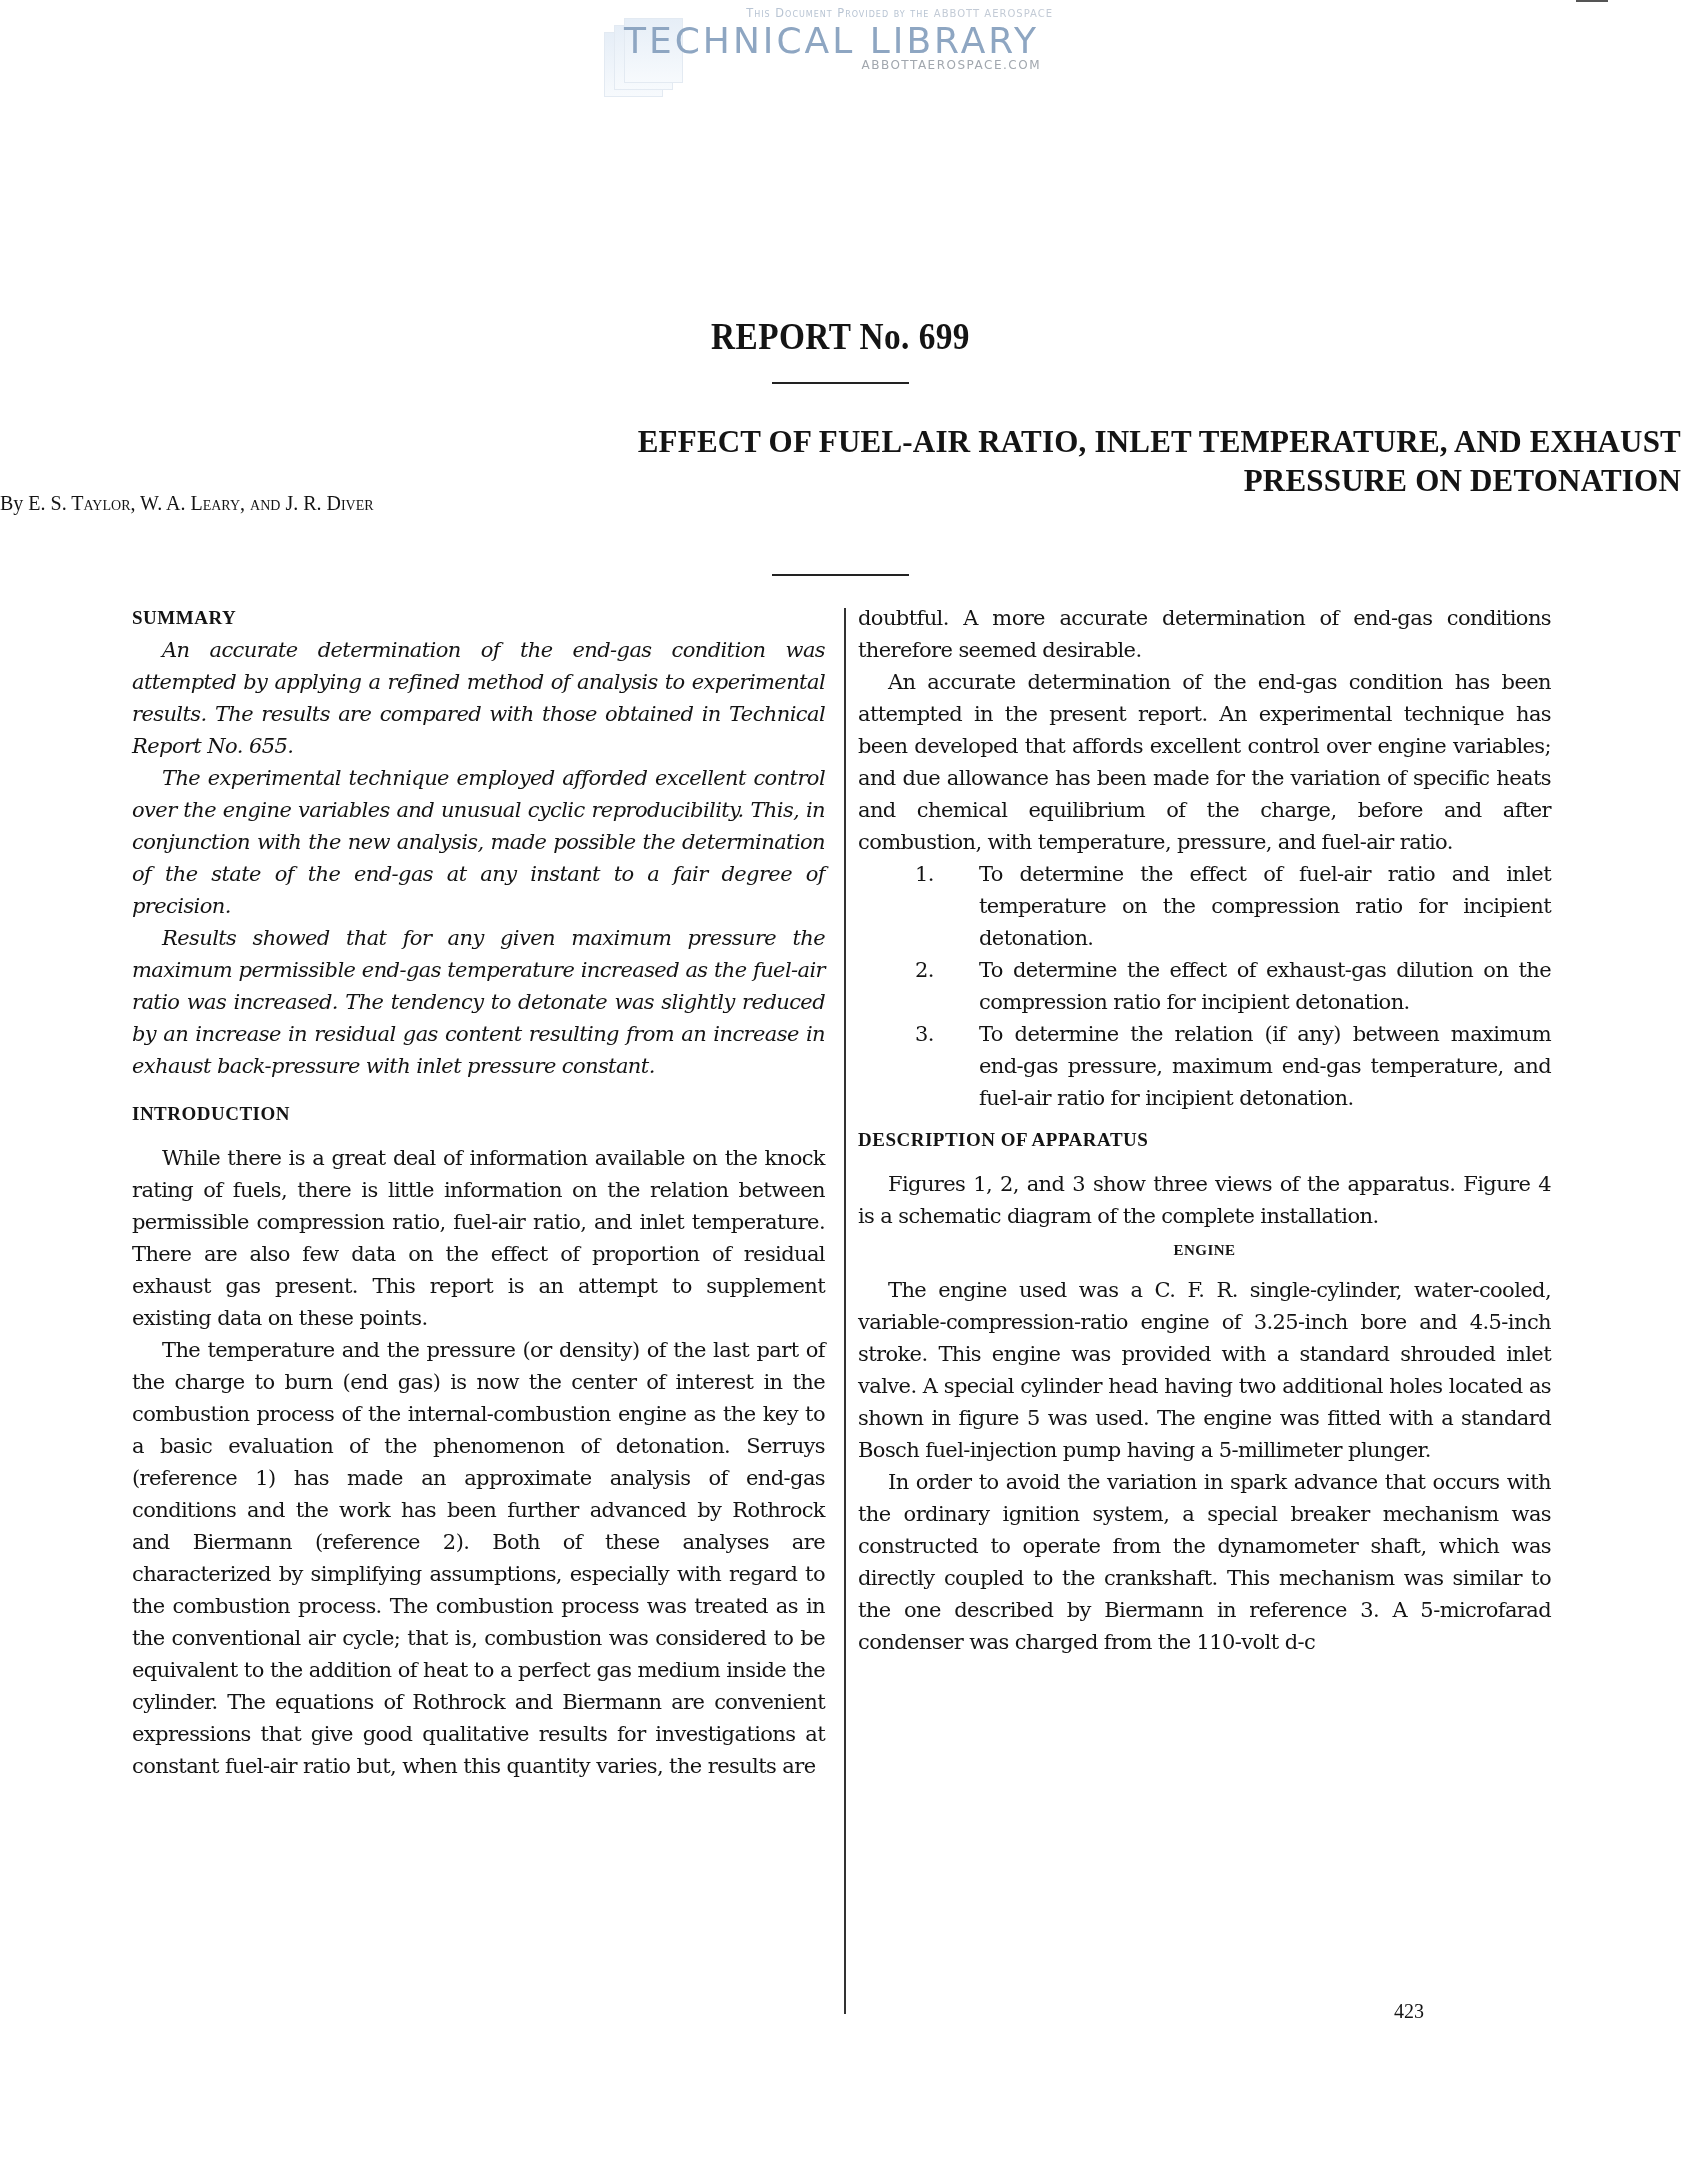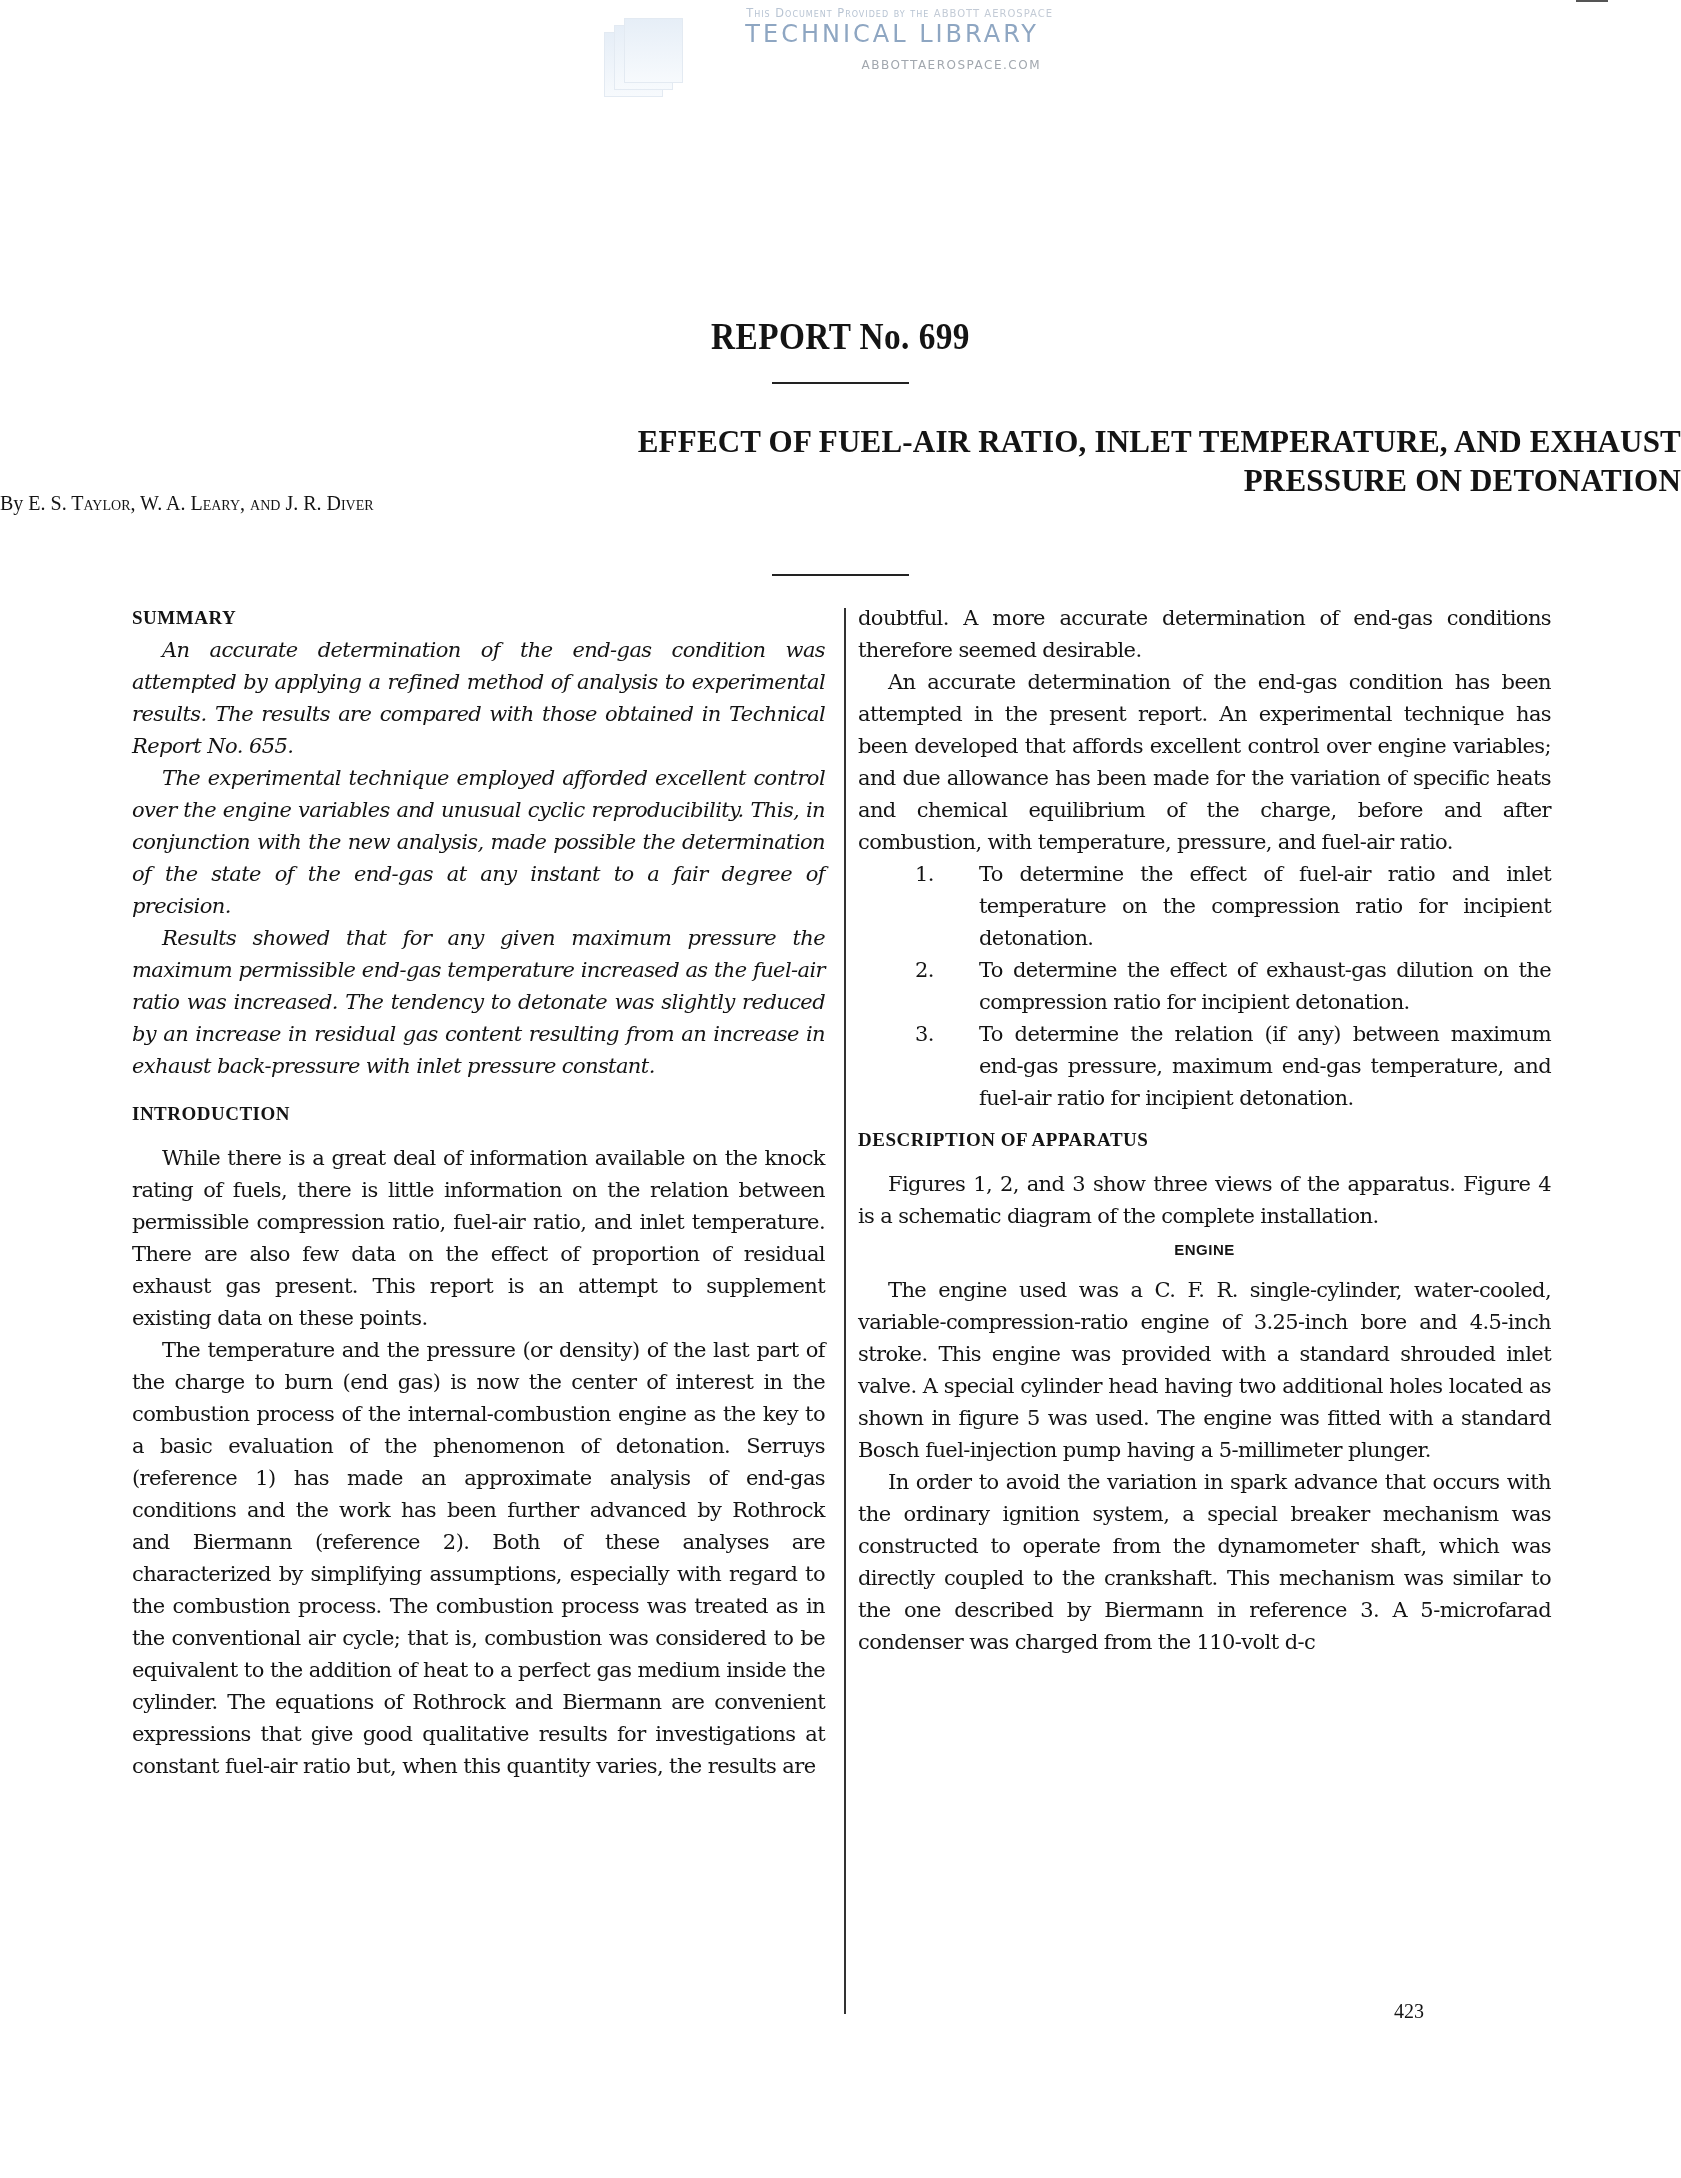--- a/index.html
+++ b/index.html
@@ -19,21 +19,21 @@
       position: absolute; width: 57px; height: 63px;
       background: linear-gradient(180deg, #e6eef7 0%, #f7fafd 100%);
       border: 1px solid #e3eaf2;
     }
     .wm-line1 {
       font-family: "DejaVu Sans", sans-serif; font-size: 11.4px; letter-spacing: 1px;
       color: #b8c4d3; position: absolute; right: 16px; top: 2px; white-space: nowrap;
     }
     .wm-line1 .wm-abbott { color: #c3cbd6; font-size: 10px; }
     .wm-line2 {
-      font-family: "DejaVu Sans", sans-serif; font-size: 24px; letter-spacing: 3px;
+      font-family: "DejaVu Sans", sans-serif; font-size: 36px; letter-spacing: 3px;
       color: #8ea6c2; position: absolute; right: 30px; top: 16px; white-space: nowrap;
       font-weight: normal;
     }
     .wm-line3 {
       font-family: "DejaVu Sans", sans-serif; font-size: 12px; letter-spacing: 1.5px;
       color: #a1a7ae; position: absolute; right: 28px; top: 54px; white-space: nowrap;
     }
     .corner-line {
       position: absolute; left: 1576px; top: 0; width: 32px; height: 2px; background: #555;
     }
@@ -64,21 +64,21 @@
     .col-left { left: 132px; }
     .col-right { left: 858px; }
     .col p { margin: 0; text-indent: 30px; }
     .col p.noindent { text-indent: 0; }
     .col h3 {
       margin: 0; font-size: 19px; font-weight: bold;
       letter-spacing: 0.5px; font-family: "Liberation Serif", serif;
     }
     .col h4 {
       margin: 16px; text-align: center; font-size: 15px; font-weight: bold;
-      letter-spacing: 0.5px; font-family: Liberation Sans, sans-serif;
+      letter-spacing: 0.5px; font-family: Liberation Serif, serif;
     }
     .italic p { font-style: italic; }
     .divider {
       position: absolute; left: 844px; top: 608px; width: 2px; height: 1406px; background: #333;
     }
     .list { margin: 0; padding: 0; list-style: none; }
     .list li { position: relative; padding-left: 121px; }
     .list li .num { position: absolute; left: 57px; }
     .page-num {
       position: absolute; left: 1394px; top: 2000px; font-size: 20px;

